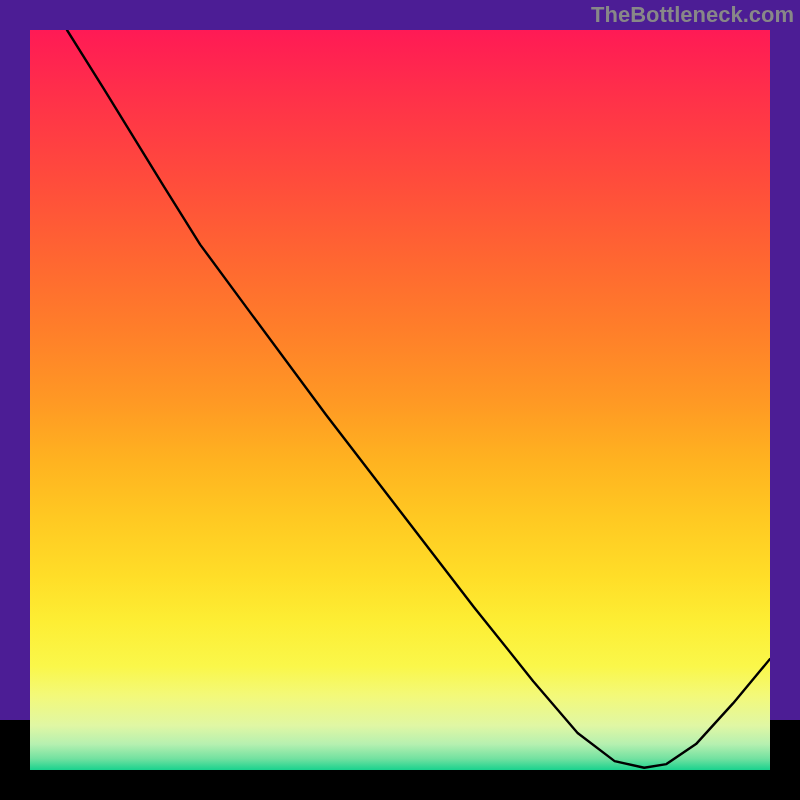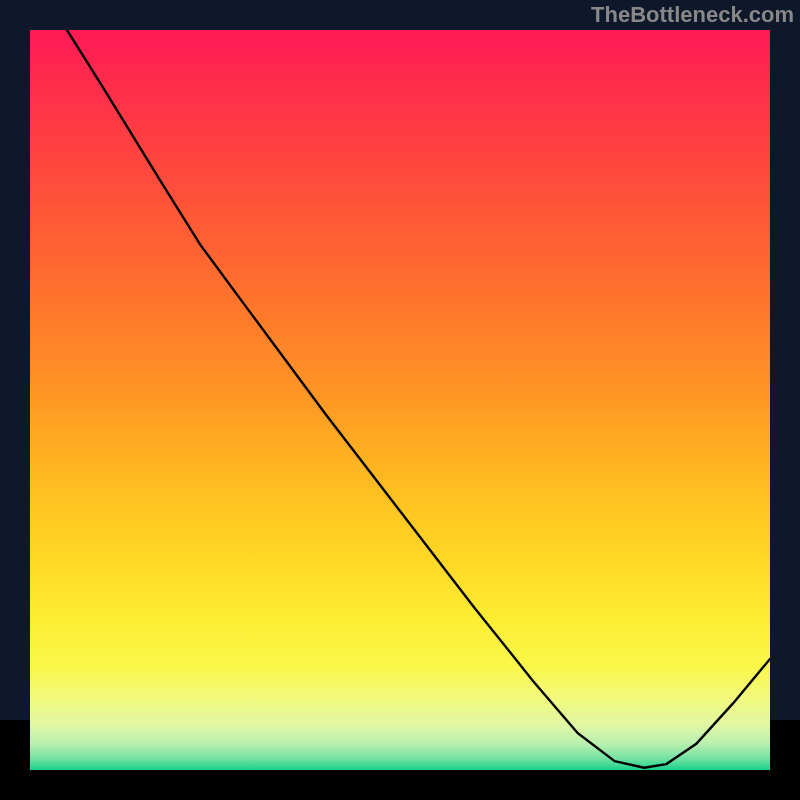--- a/index.html
+++ b/index.html
@@ -8,21 +8,21 @@
     width: 800px;
     height: 800px;
     background: #000;
     overflow: hidden;
     font-family: Arial, Helvetica, sans-serif;
   }
   .outer {
     position: relative;
     width: 800px;
     height: 720px;
-    background: #0f172a;
+    background: #4c1d95;
   }
   .watermark {
     position: absolute;
     top: 2px;
     right: 6px;
     color: #888;
     font-size: 22px;
     font-weight: 600;
   }
   .plot {

